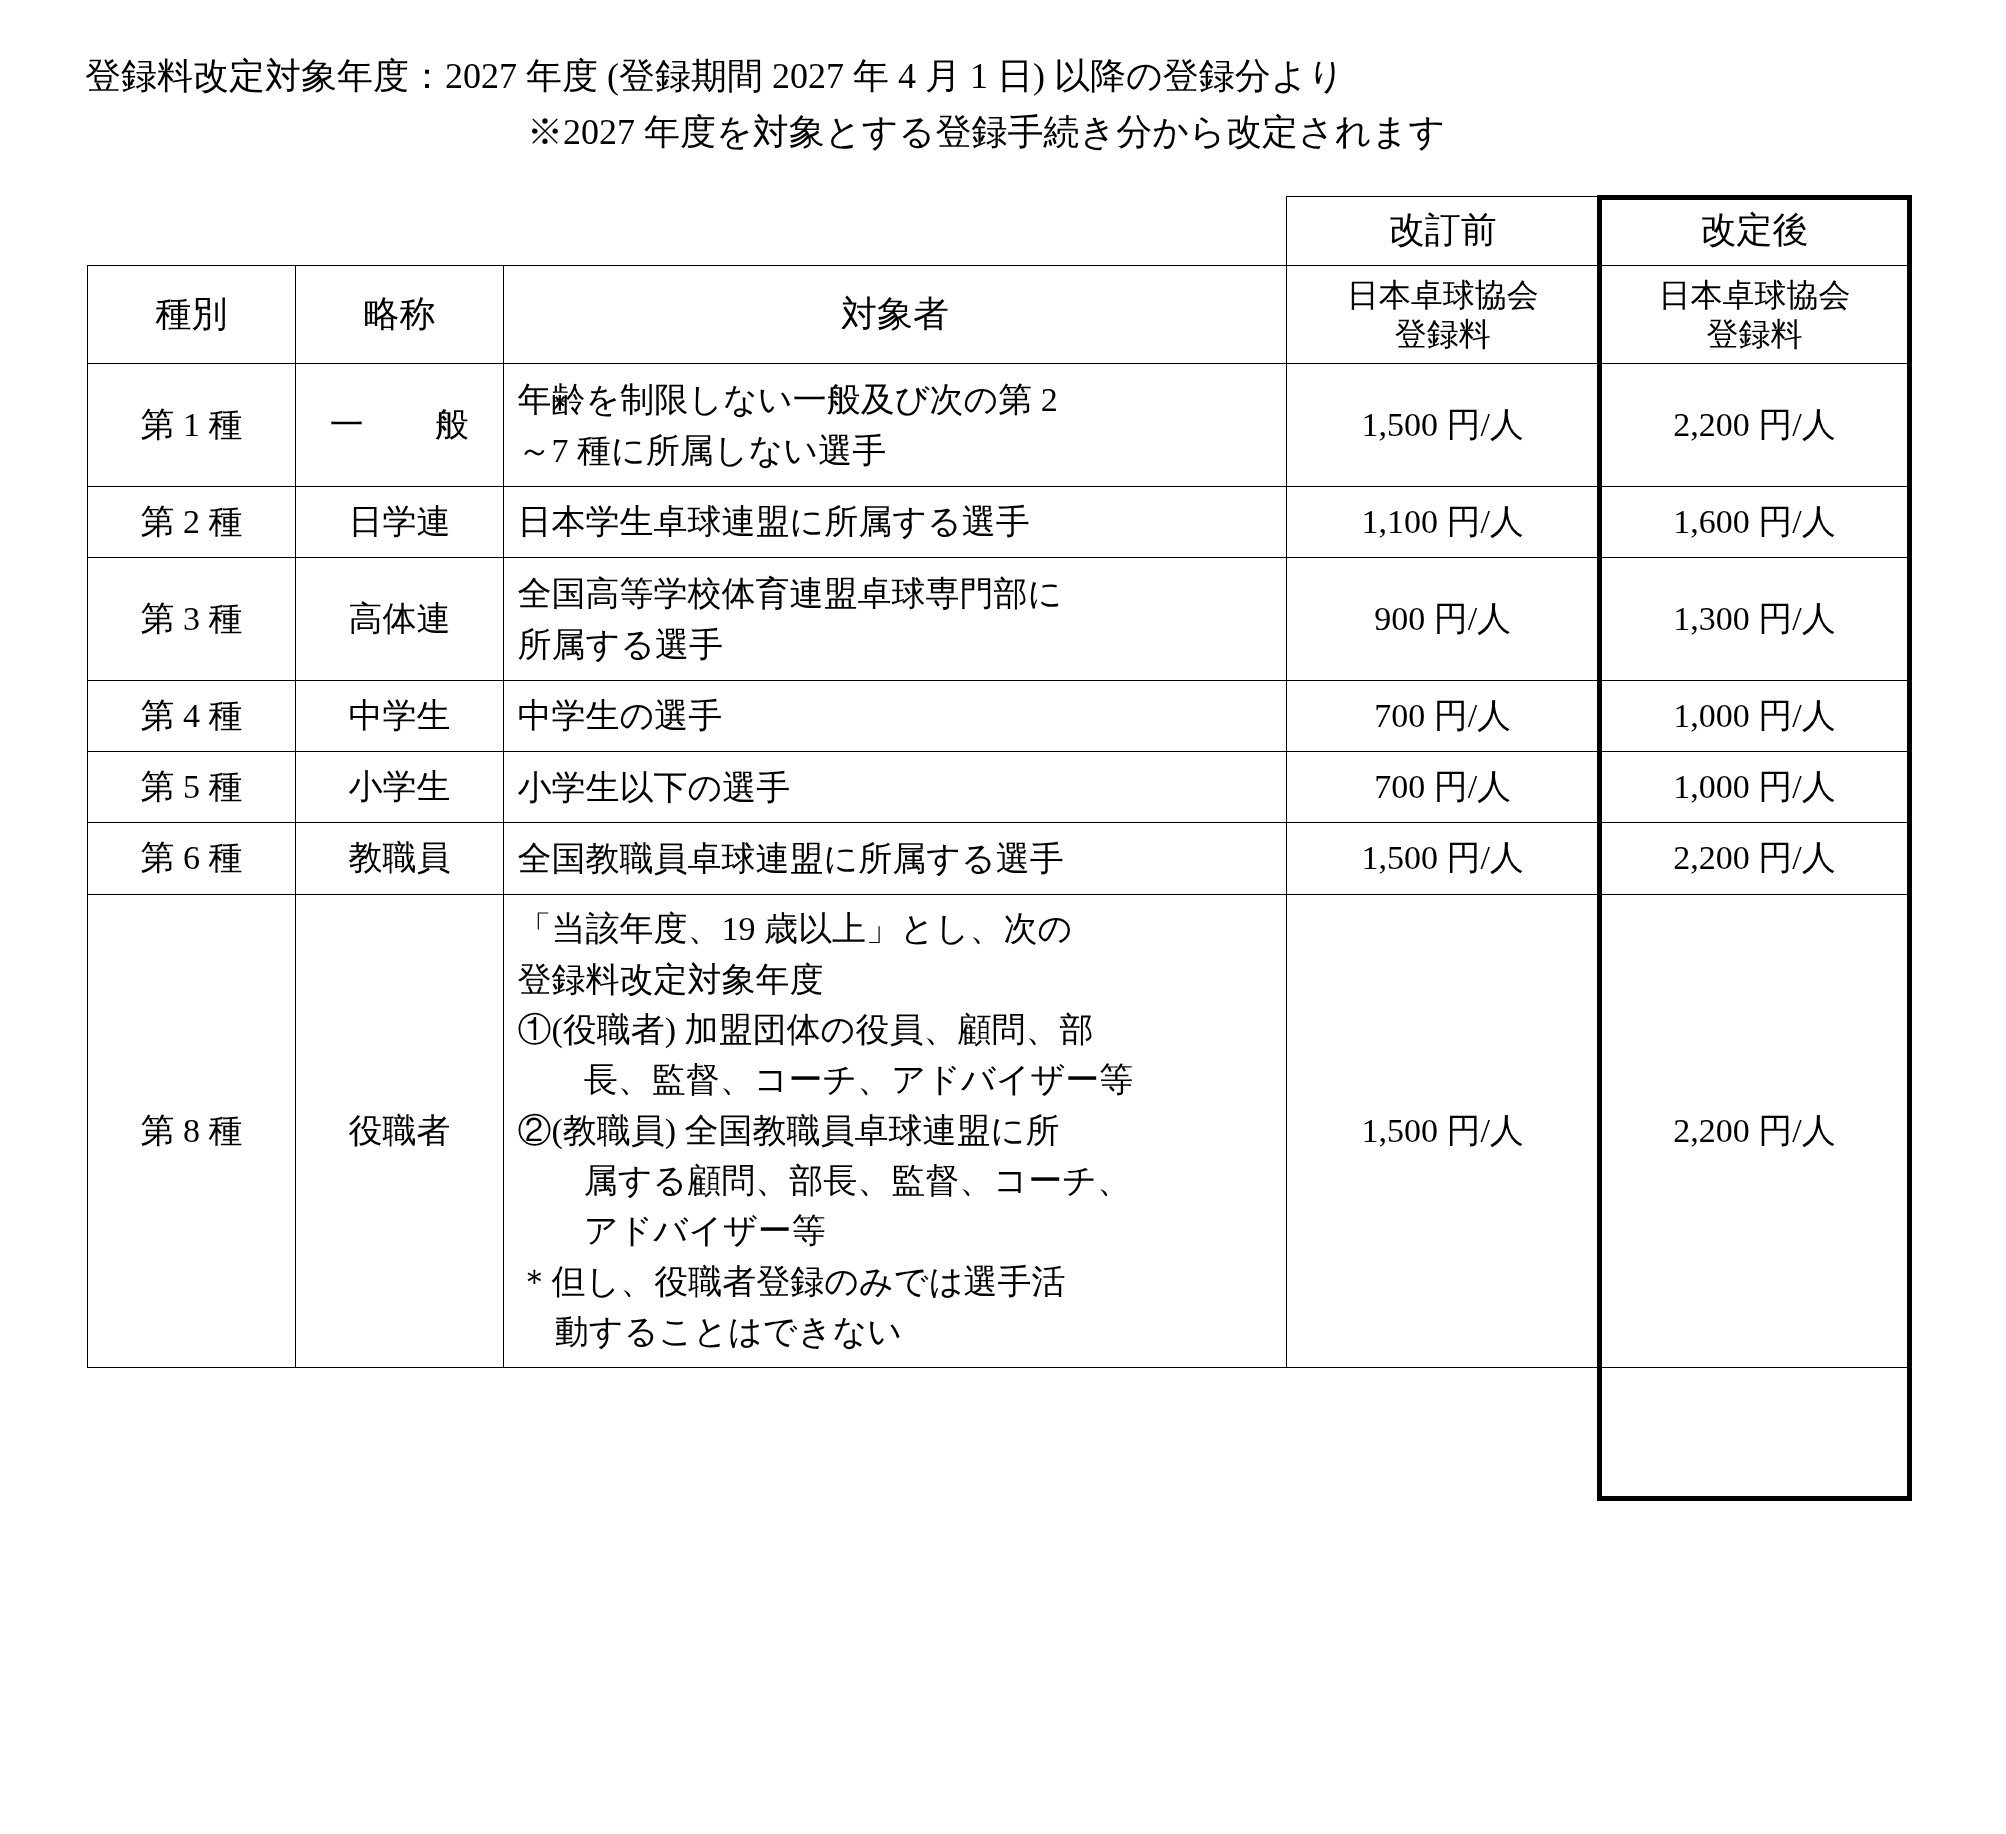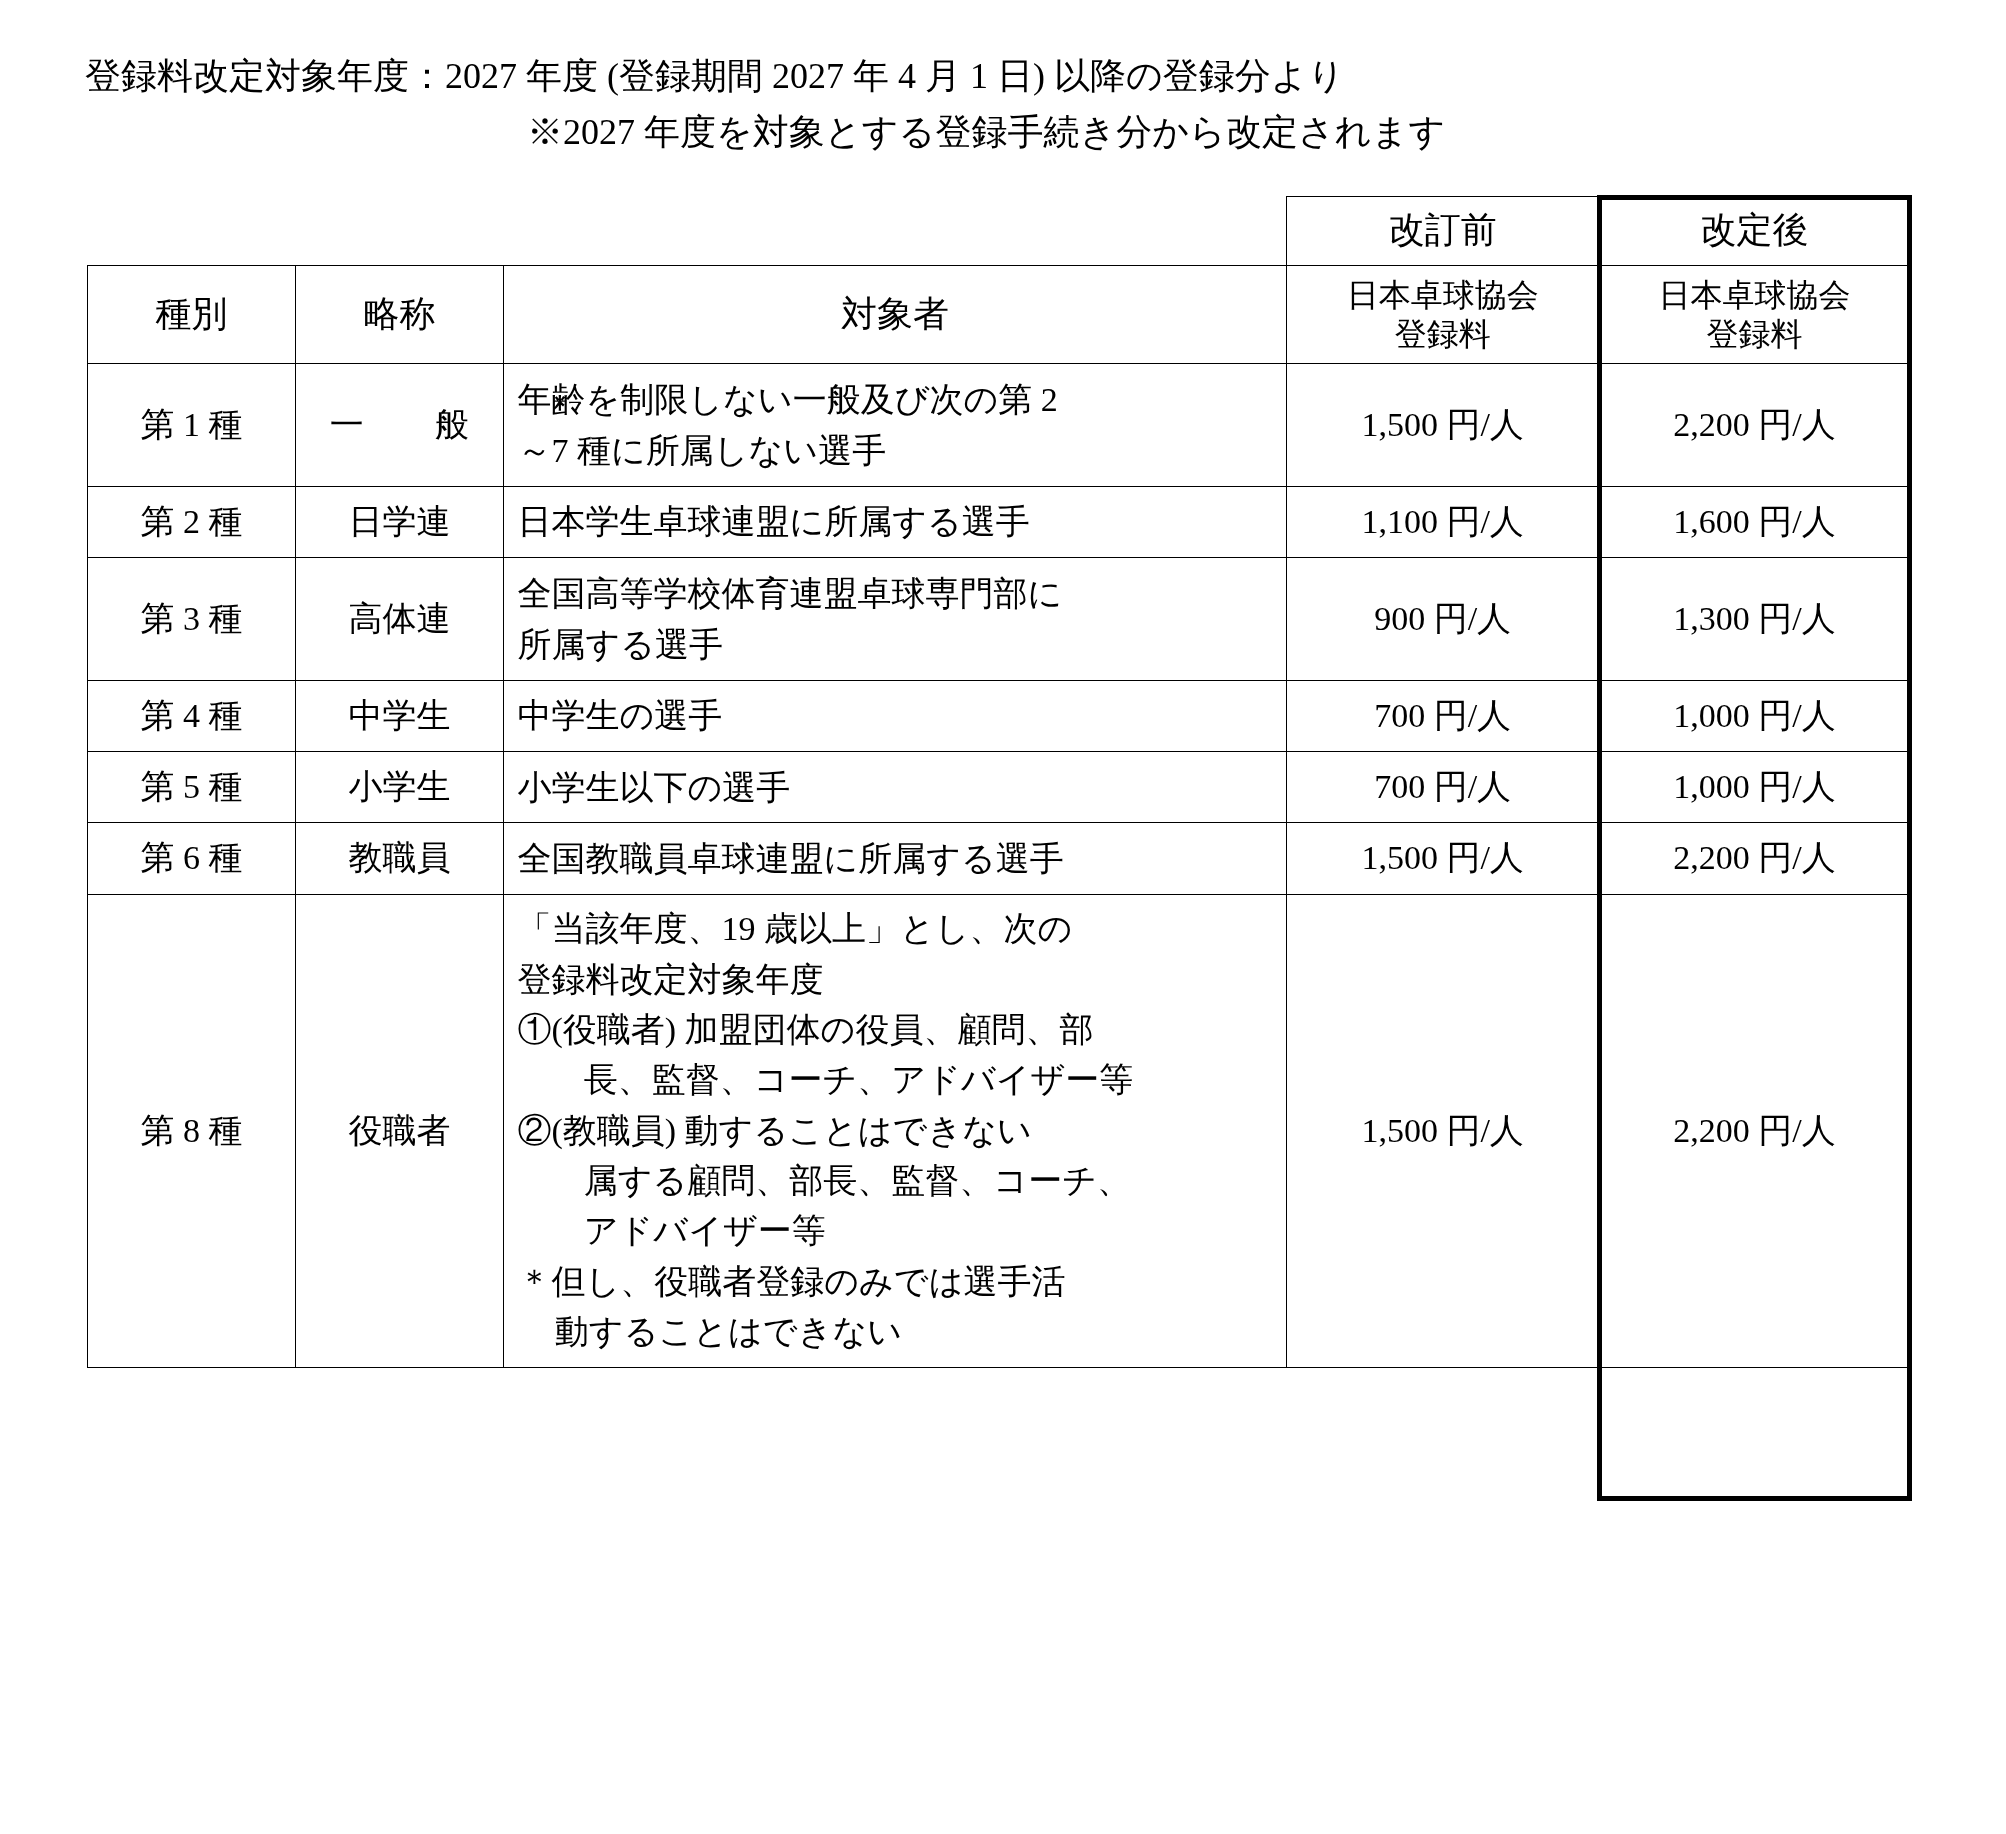--- a/index.html
+++ b/index.html
@@ -218,21 +218,21 @@
 
 
         <tr>
           <td class="cell-center type8">第 8 種</td>
           <td class="cell-center type8">役職者</td>
           <td class="cell-left cell-top target8">
             <span class="ind2">「当該年度、19 歳以上」とし、次の</span>
             <span class="ind2">登録料改定対象年度</span>
             <span class="ind">①(役職者) 加盟団体の役員、顧問、部</span>
             <span class="ind" style="text-indent:0;padding-left:1.95em;">長、監督、コーチ、アドバイザー等</span>
-            <span class="ind">②(教職員) 動することはできない</span>
+            <span class="ind">②(教職員) 全国教職員卓球連盟に所</span>
             <span class="ind" style="text-indent:0;padding-left:1.95em;">属する顧問、部長、監督、コーチ、</span>
             <span class="ind" style="text-indent:0;padding-left:1.95em;">アドバイザー等</span>
             <span class="ind2">＊但し、役職者登録のみでは選手活</span>
             <span class="ind2" style="text-indent:0;padding-left:1.1em;">動することはできない</span>
           </td>
           <td class="cell-money money8">1,500 円/人</td>
           <td class="cell-money money8">2,200 円/人</td>
         </tr>
       </tbody>
     </table>

